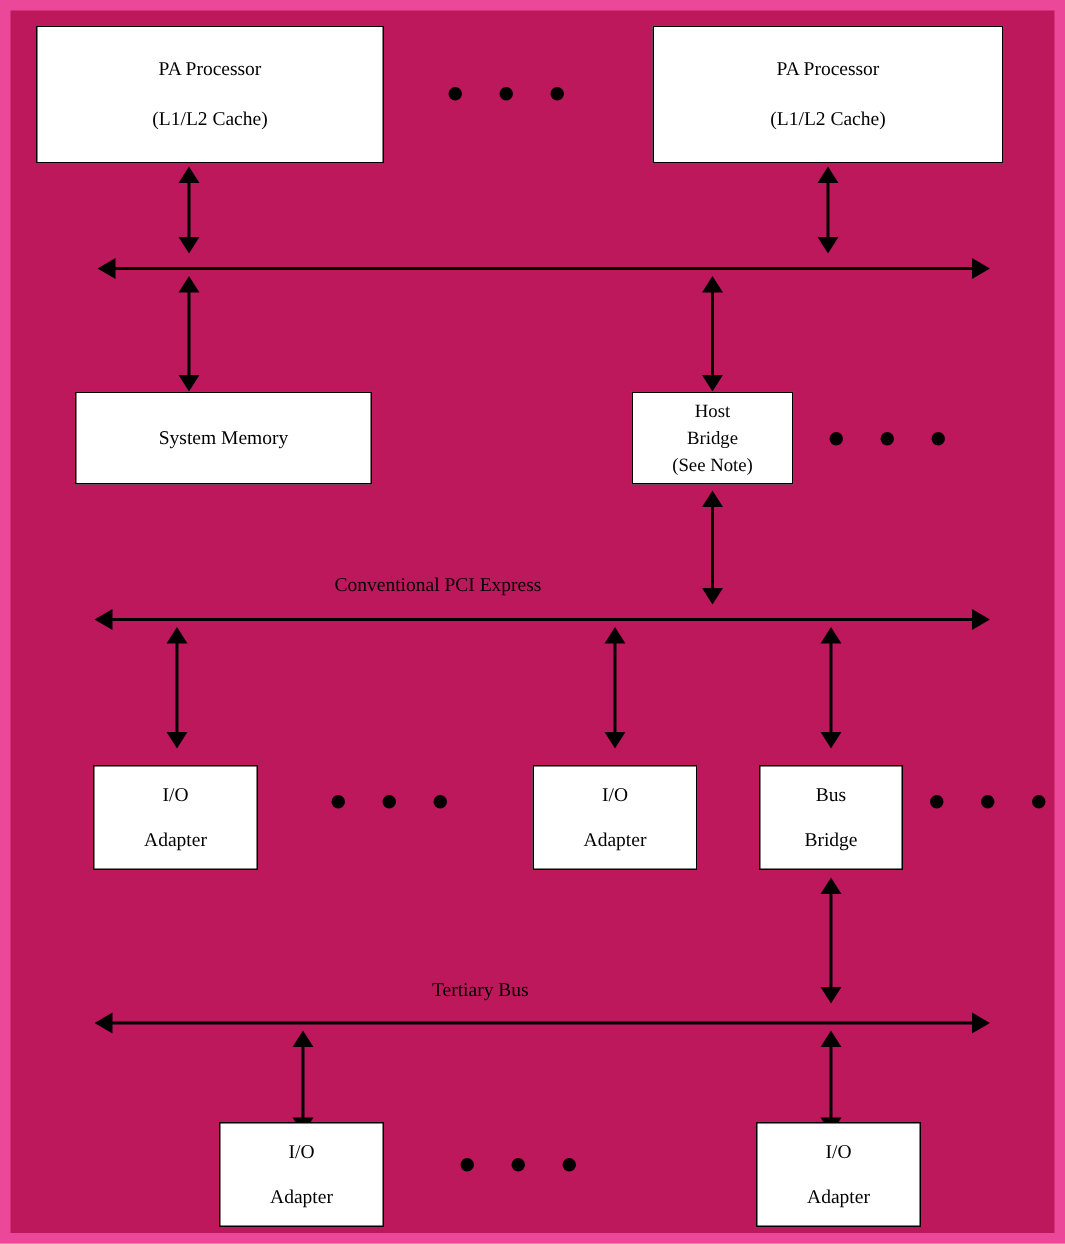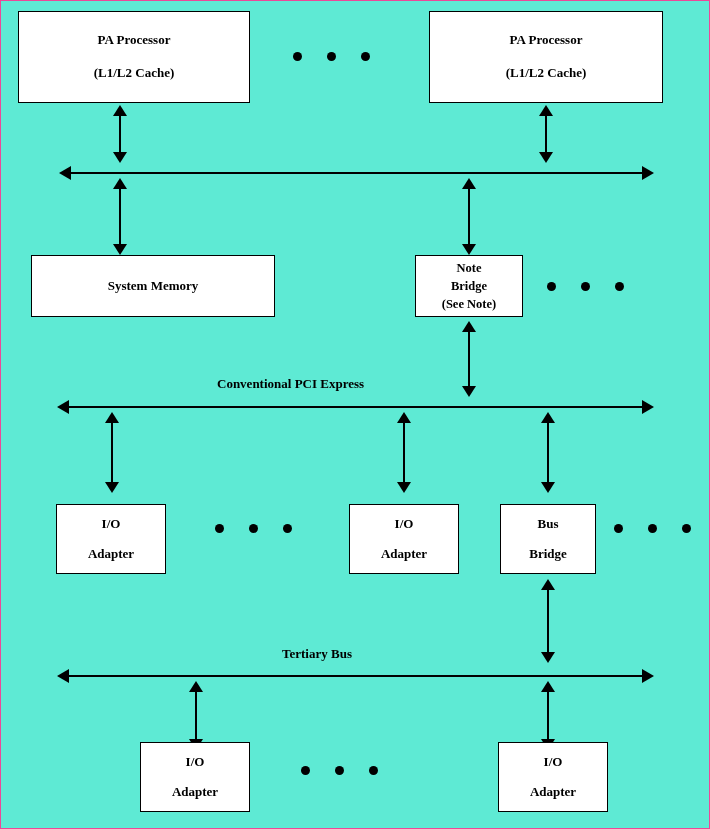--- a/index.html
+++ b/index.html
@@ -4,26 +4,25 @@
 <style>
   html, body {
     margin: 0;
     padding: 0;
     background: #ffffff;
   }
   #canvas {
     position: relative;
     width: 710px;
     height: 829px;
-    background: #5eead4;
-    border: 1px solid #ec4899;
+    background: #be185d;
+    border: 7px solid #ec4899;
     box-sizing: border-box;
     font-family: "Liberation Serif", "DejaVu Serif", serif;
     overflow: hidden;
-    font-weight: bold;
   }
   .box {
     position: absolute;
     border: 1px solid #000000;
     box-sizing: border-box;
     background: #ffffff;
     display: flex;
     flex-direction: column;
     align-items: center;
     justify-content: center;
@@ -129,26 +128,26 @@
   <div class="arrowR" style="left:641px; top:165px;"></div>
 
   <div class="arrowU" style="left:112px; top:177px;"></div>
   <div class="vconn" style="left:118px; top:186px; height:58px;"></div>
   <div class="arrowD" style="left:112px; top:243px;"></div>
 
   <div class="arrowU" style="left:461px; top:177px;"></div>
   <div class="vconn" style="left:467px; top:186px; height:58px;"></div>
   <div class="arrowD" style="left:461px; top:243px;"></div>
 
-  <div class="box" style="left:30px; top:254px; width:244px; height:62px;">
+  <div class="box" style="left:43px; top:254px; width:198px; height:62px;">
     <span class="line1">System Memory</span>
   </div>
 
   <div class="box" style="left:414px; top:254px; width:108px; height:62px; font-size:12.5px;">
-    <span class="line1">Note</span>
+    <span class="line1">Host</span>
     <span class="line2">Bridge</span>
     <span class="line3">(See Note)</span>
   </div>
 
   <div class="dots" style="left:546px; top:281px;">
     <span></span>
     <span></span>
     <span></span>
   </div>
 

